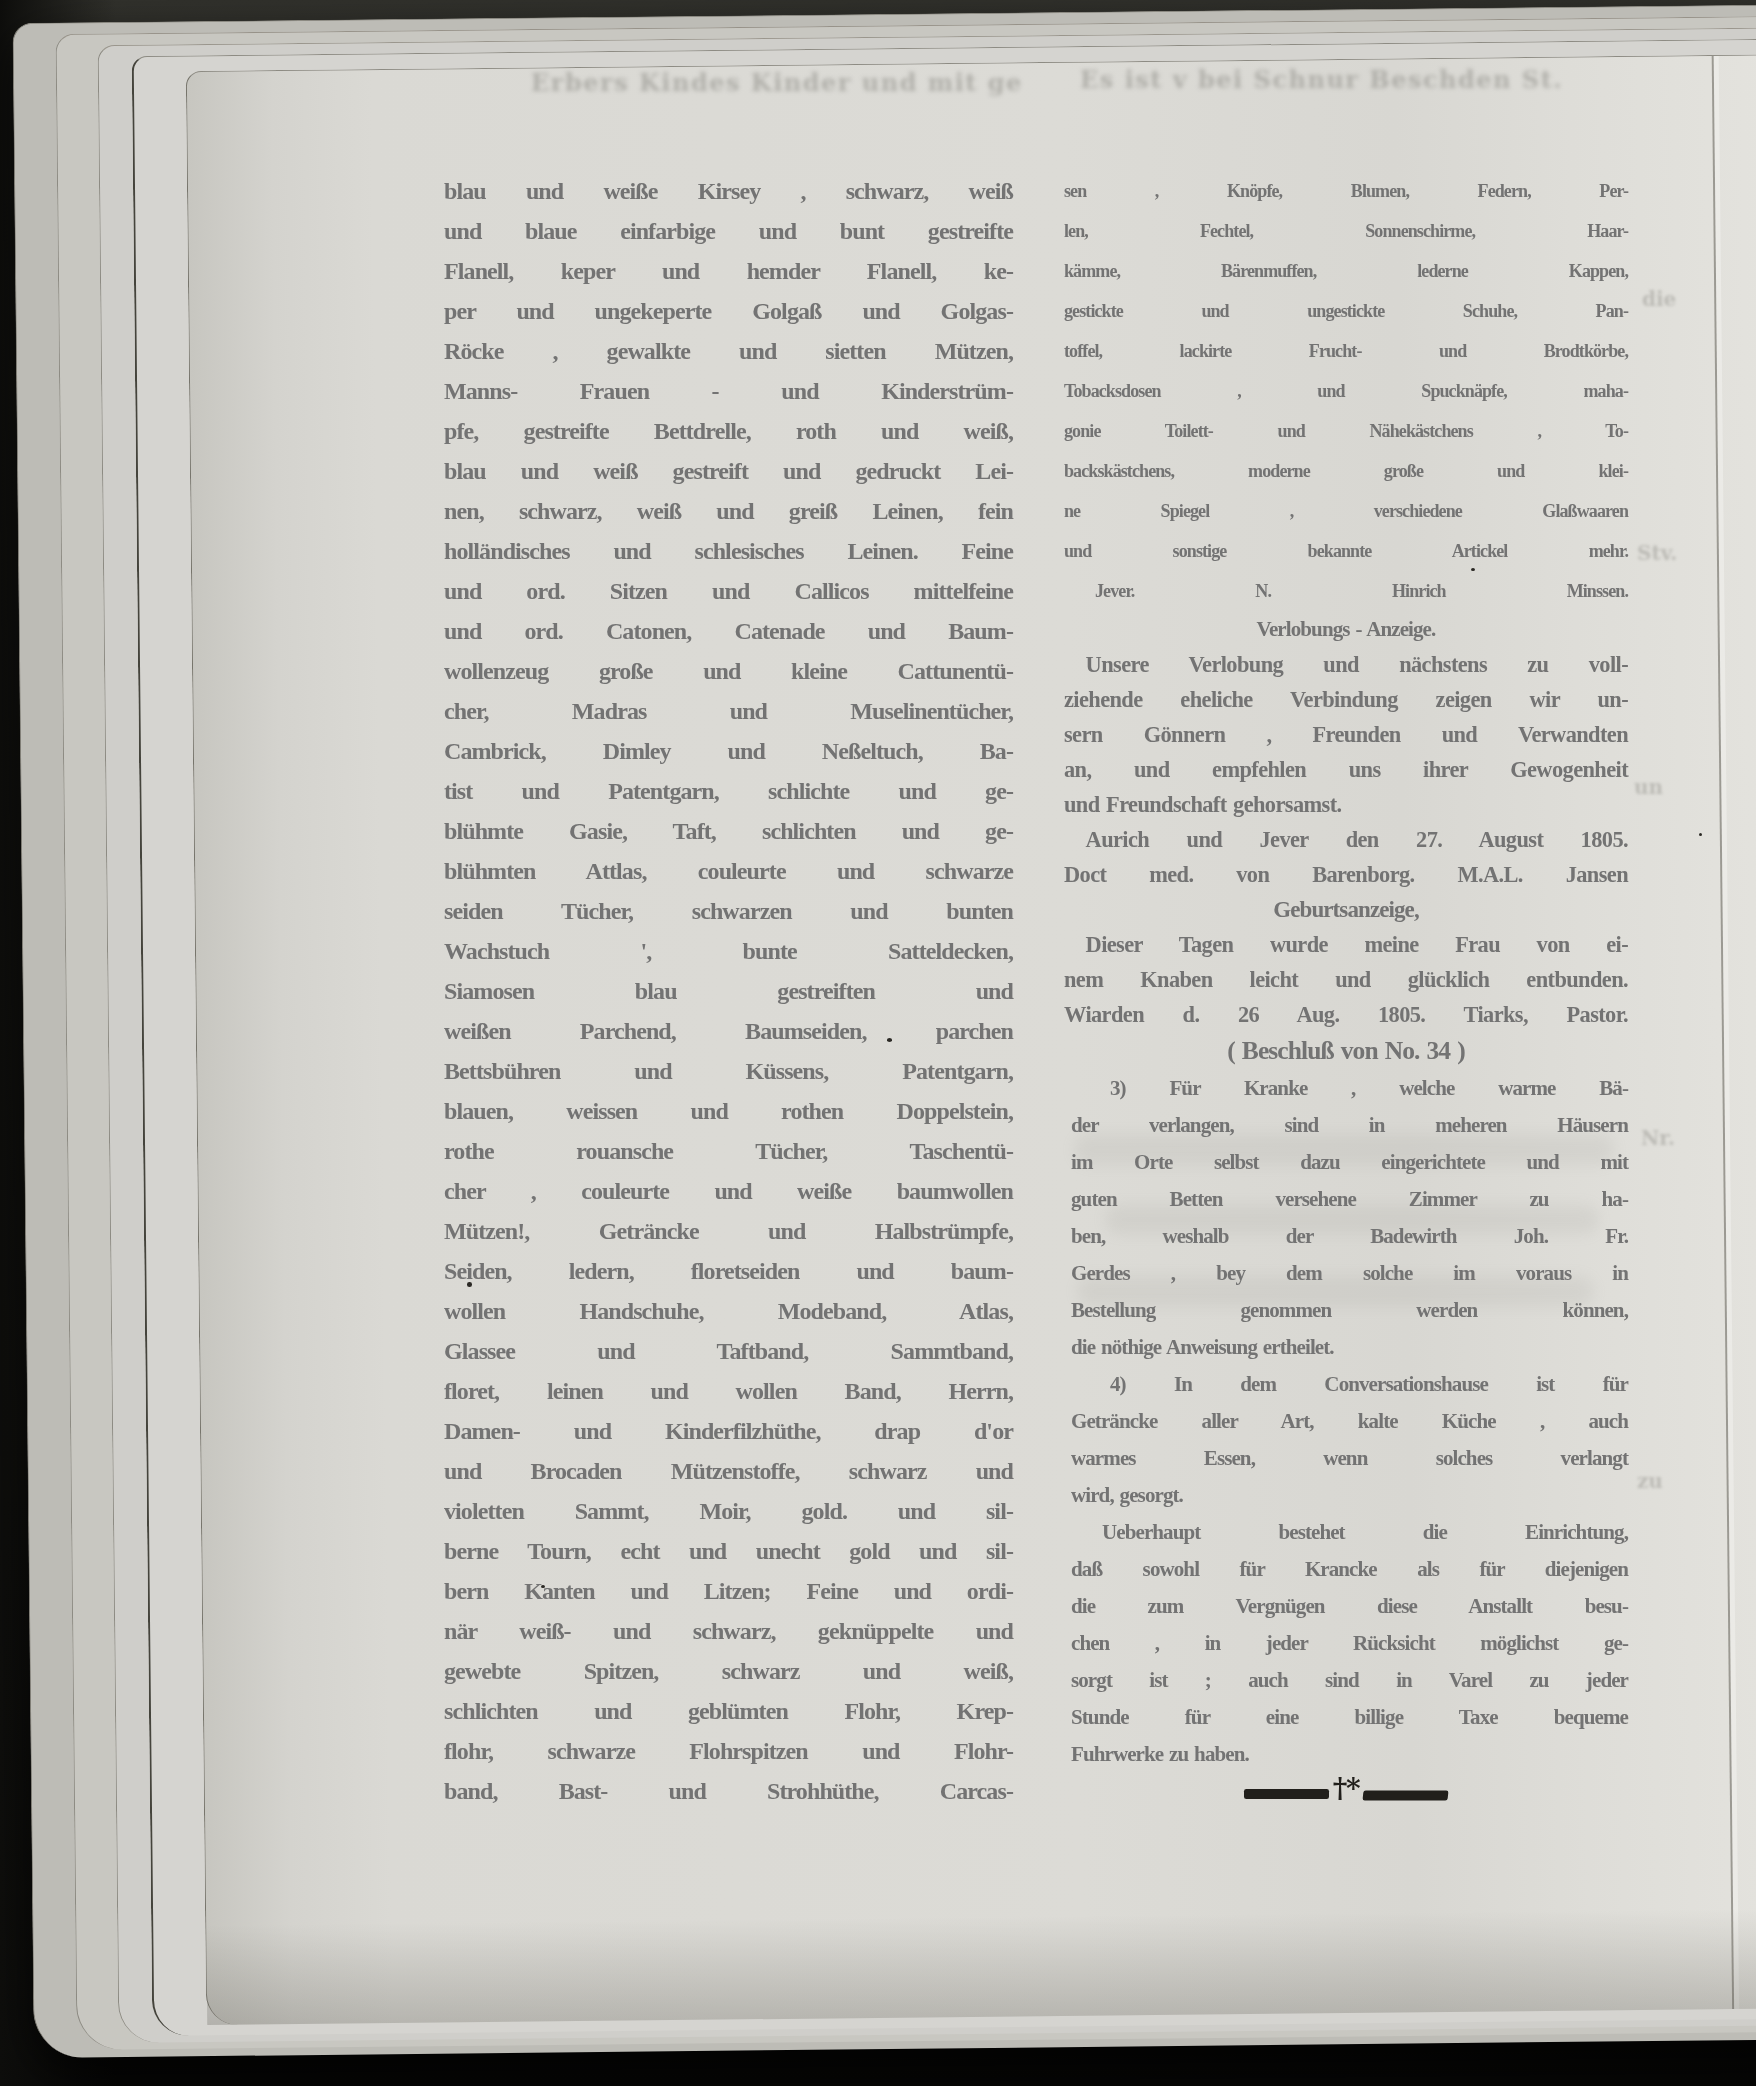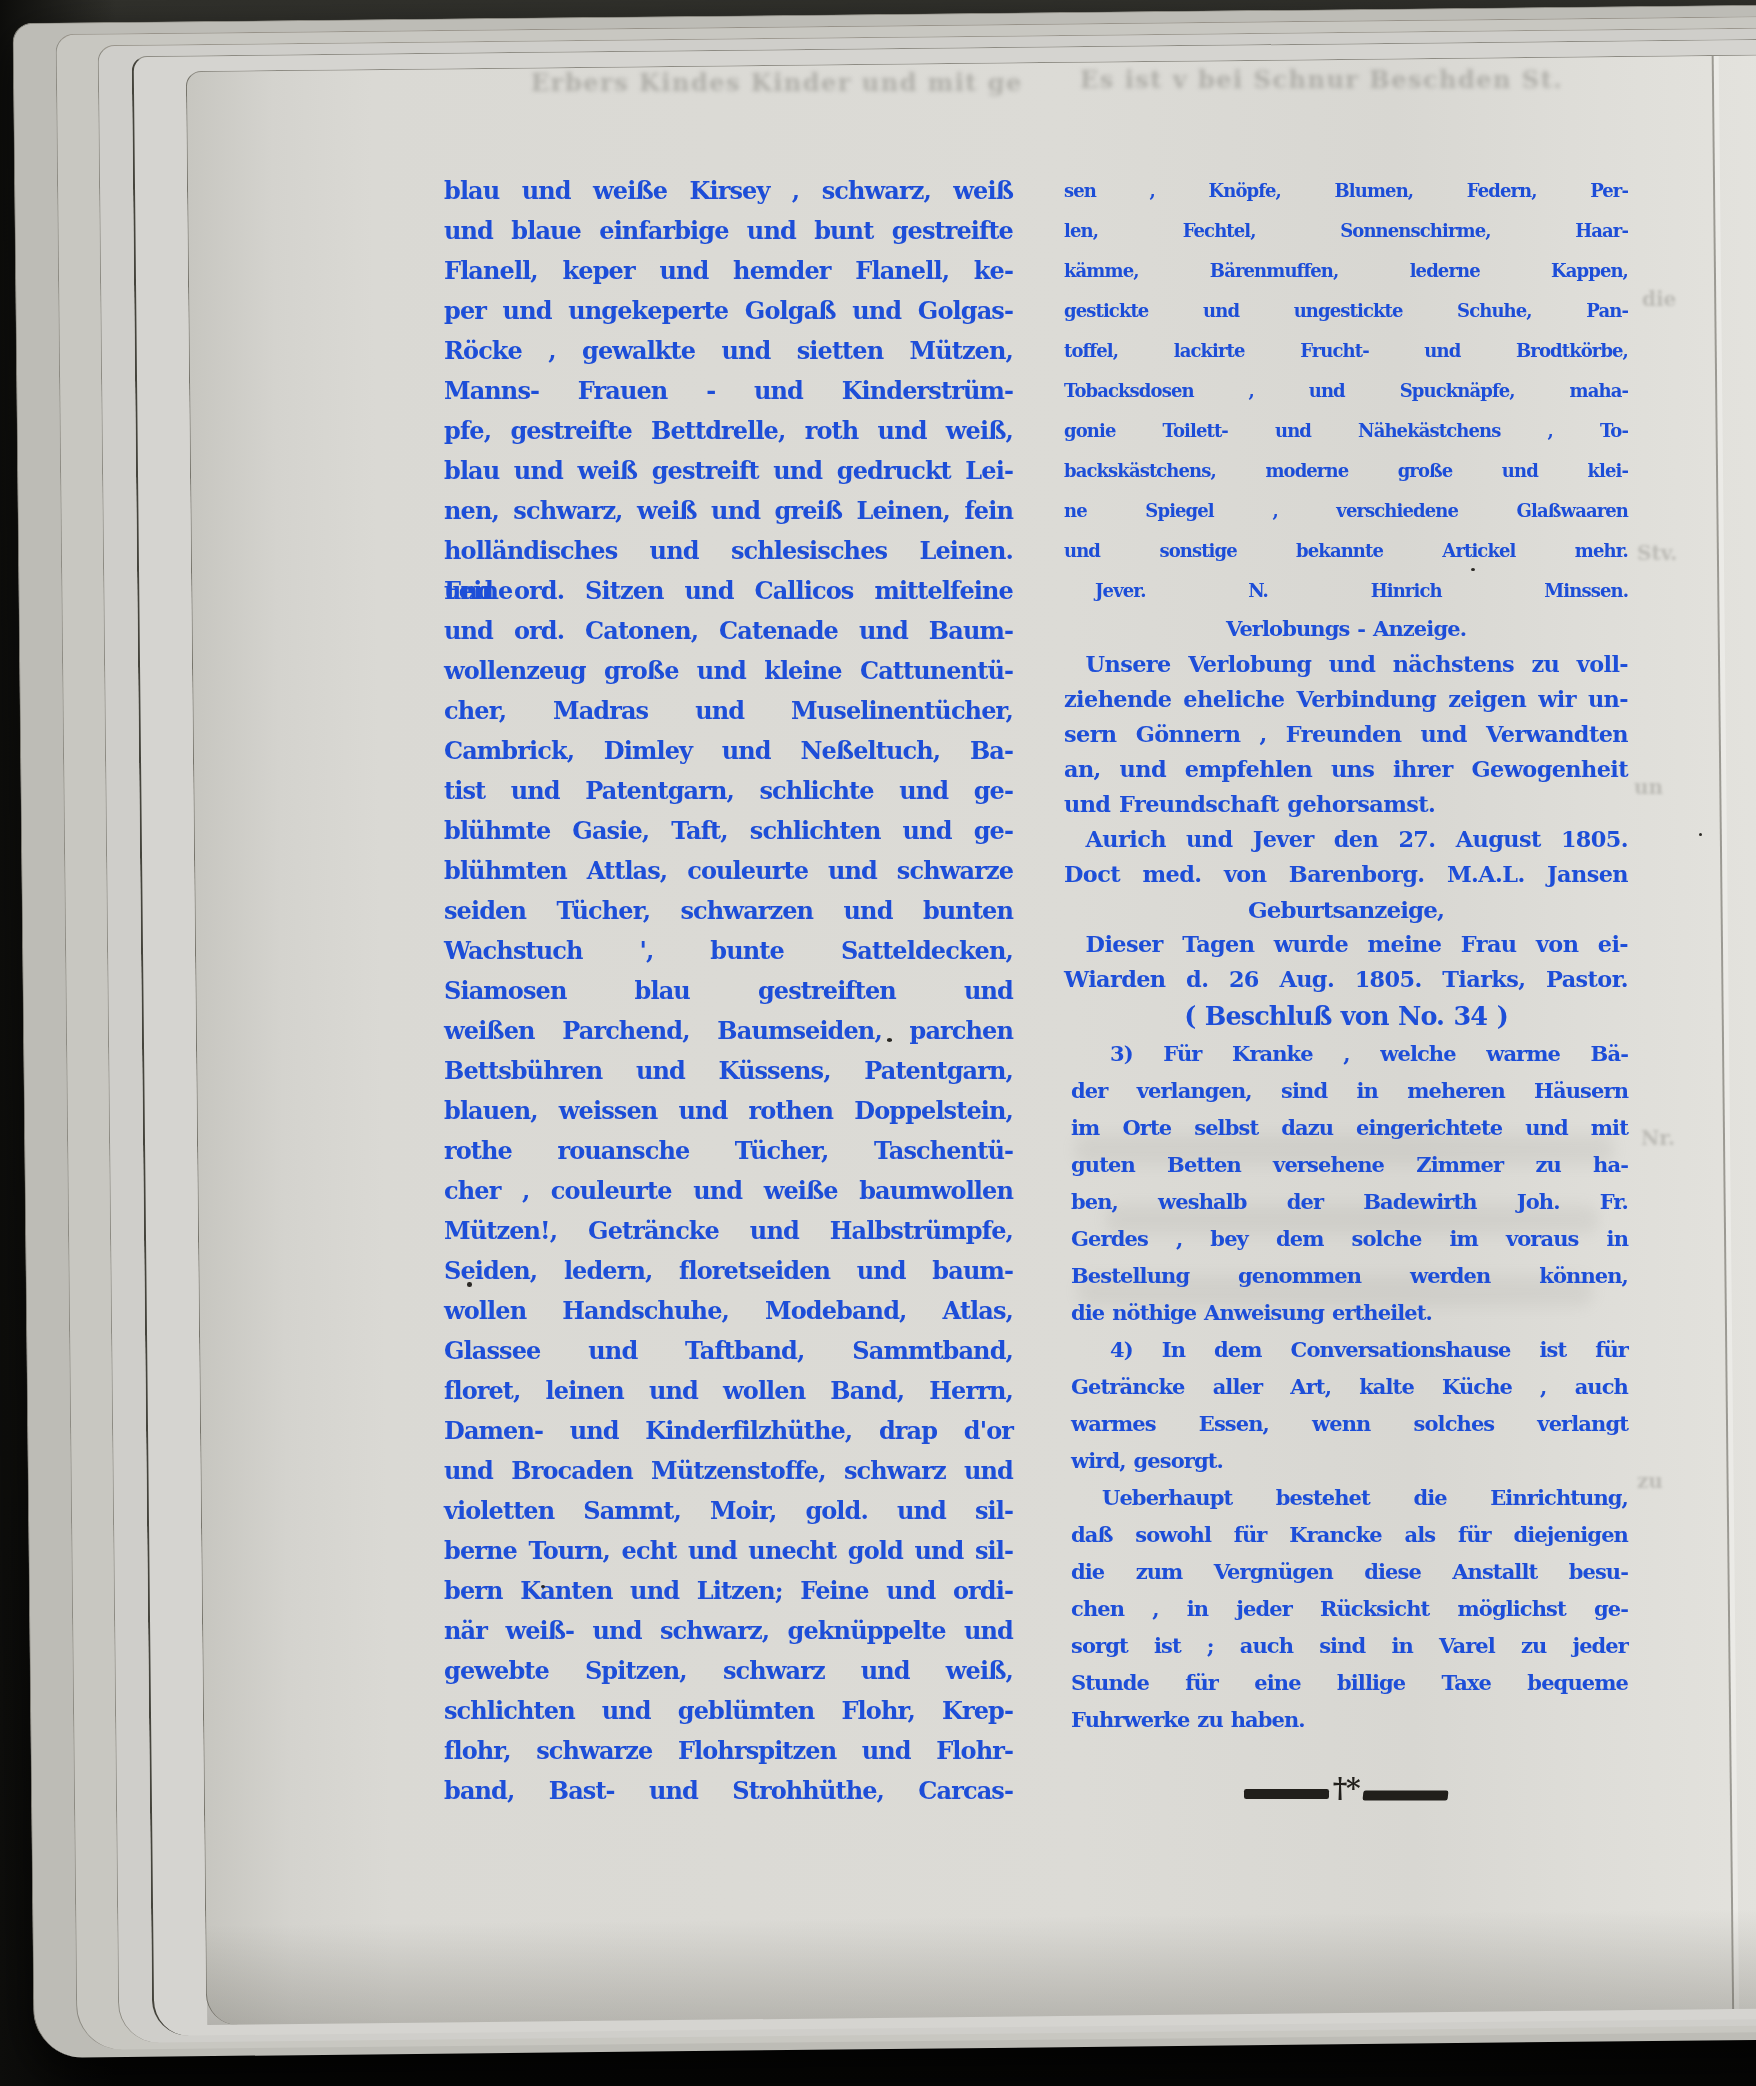--- a/index.html
+++ b/index.html
@@ -16,21 +16,21 @@
   .leaf3{left:108px;top:45px;right:-31px;bottom:44px;background:#cfceca;border-left:1.5px solid #8d8b83;border-top:0.8px solid #9a968d;border-radius:17px 0 0 40px;}
   .leaf2{left:142px;top:56px;right:-31px;bottom:51px;background:#d5d4d0;border-left:2.3px solid #45443c;border-top:0.8px solid #8d8b83;border-radius:15.4px 0 0 36px;}
   .leaf1{left:196px;top:71px;right:-31px;bottom:62px;
     background:linear-gradient(90deg,#c7c6c0 0px,#d4d3ce 85px,#dad9d4 185px,#dcdbd6 55%,#d8d7d2 76%,#deddd8 87%,#e4e3de 100%);
     border-left:1.5px solid #77756c;border-top:0.8px solid #8d8b83;border-radius:15.4px 0 0 31px;}
   .leaf1::after{content:"";position:absolute;left:0;right:0;bottom:0;height:100px;
     background:linear-gradient(0deg,rgba(90,88,80,.28),rgba(0,0,0,0));}
   .crease{position:absolute;top:0;bottom:0;left:1525px;width:2.3px;background:rgba(96,94,86,.55);}
   .crease::after{content:"";position:absolute;left:2.3px;top:0;bottom:0;width:4.6px;background:rgba(255,255,255,.3);}
 
-  .col{position:absolute;color:#1d4ed8;font-weight:700;letter-spacing:-0.9px;word-spacing:1.5px;}
+  .col{position:absolute;color:#737373;font-weight:700;letter-spacing:-0.9px;word-spacing:1.5px;font-family:Liberation Serif, serif;}
   .col-left{left:444px;top:171px;width:569px;}
   .col-right{left:1064px;top:171px;width:564px;}
   .tl{text-align:justify;text-align-last:justify;white-space:normal;}
   .tl.el{text-align-last:left;}
   .tl.c{text-align:center;text-align-last:center;}
   .lc{height:40px;line-height:40px;font-size:24px;}
   .rn{height:40px;line-height:40px;font-size:18px;}
   .hc{height:36px;line-height:36px;font-size:21px;}
   .rs{height:35px;line-height:35px;font-size:22.4px;letter-spacing:-0.6px;}
   .sc{height:35px;line-height:35px;font-size:23px;}
@@ -144,20 +144,21 @@
     <div class="tl hc c">Verlobungs - Anzeige.</div>
     <div class="tl rs j" style="text-indent: 21.6px;">Unsere Verlobung und nächstens zu voll-</div>
     <div class="tl rs j">ziehende eheliche Verbindung zeigen wir un-</div>
     <div class="tl rs j">sern Gönnern , Freunden und Verwandten</div>
     <div class="tl rs j">an, und empfehlen uns ihrer Gewogenheit</div>
     <div class="tl rs el">und Freundschaft gehorsamst.</div>
     <div class="tl rs j" style="text-indent: 21.6px;">Aurich und Jever den 27. August 1805.</div>
     <div class="tl rs j">Doct med. von Barenborg. M.A.L. Jansen</div>
     <div class="tl sc c">Geburtsanzeige,</div>
     <div class="tl rs j" style="text-indent: 21.6px;">Dieser Tagen wurde meine Frau von ei-</div>
+    <div class="tl rs j">nem Knaben leicht und glücklich entbunden.</div>
     <div class="tl rs j">Wiarden d. 26 Aug. 1805. Tiarks, Pastor.</div>
     <div class="tl nc c">( Beschluß von No. 34 )</div>
     <div class="tl rb j" style="text-indent: 39px;">3) Für Kranke , welche warme Bä-</div>
     <div class="tl rb j">der verlangen, sind in meheren Häusern</div>
     <div class="tl rb j">im Orte selbst dazu eingerichtete und mit</div>
     <div class="tl rb j">guten Betten versehene Zimmer zu ha-</div>
     <div class="tl rb j">ben, weshalb der Badewirth Joh. Fr.</div>
     <div class="tl rb j">Gerdes , bey dem solche im voraus in</div>
     <div class="tl rb j">Bestellung genommen werden können,</div>
     <div class="tl rb el">die nöthige Anweisung ertheilet.</div>

